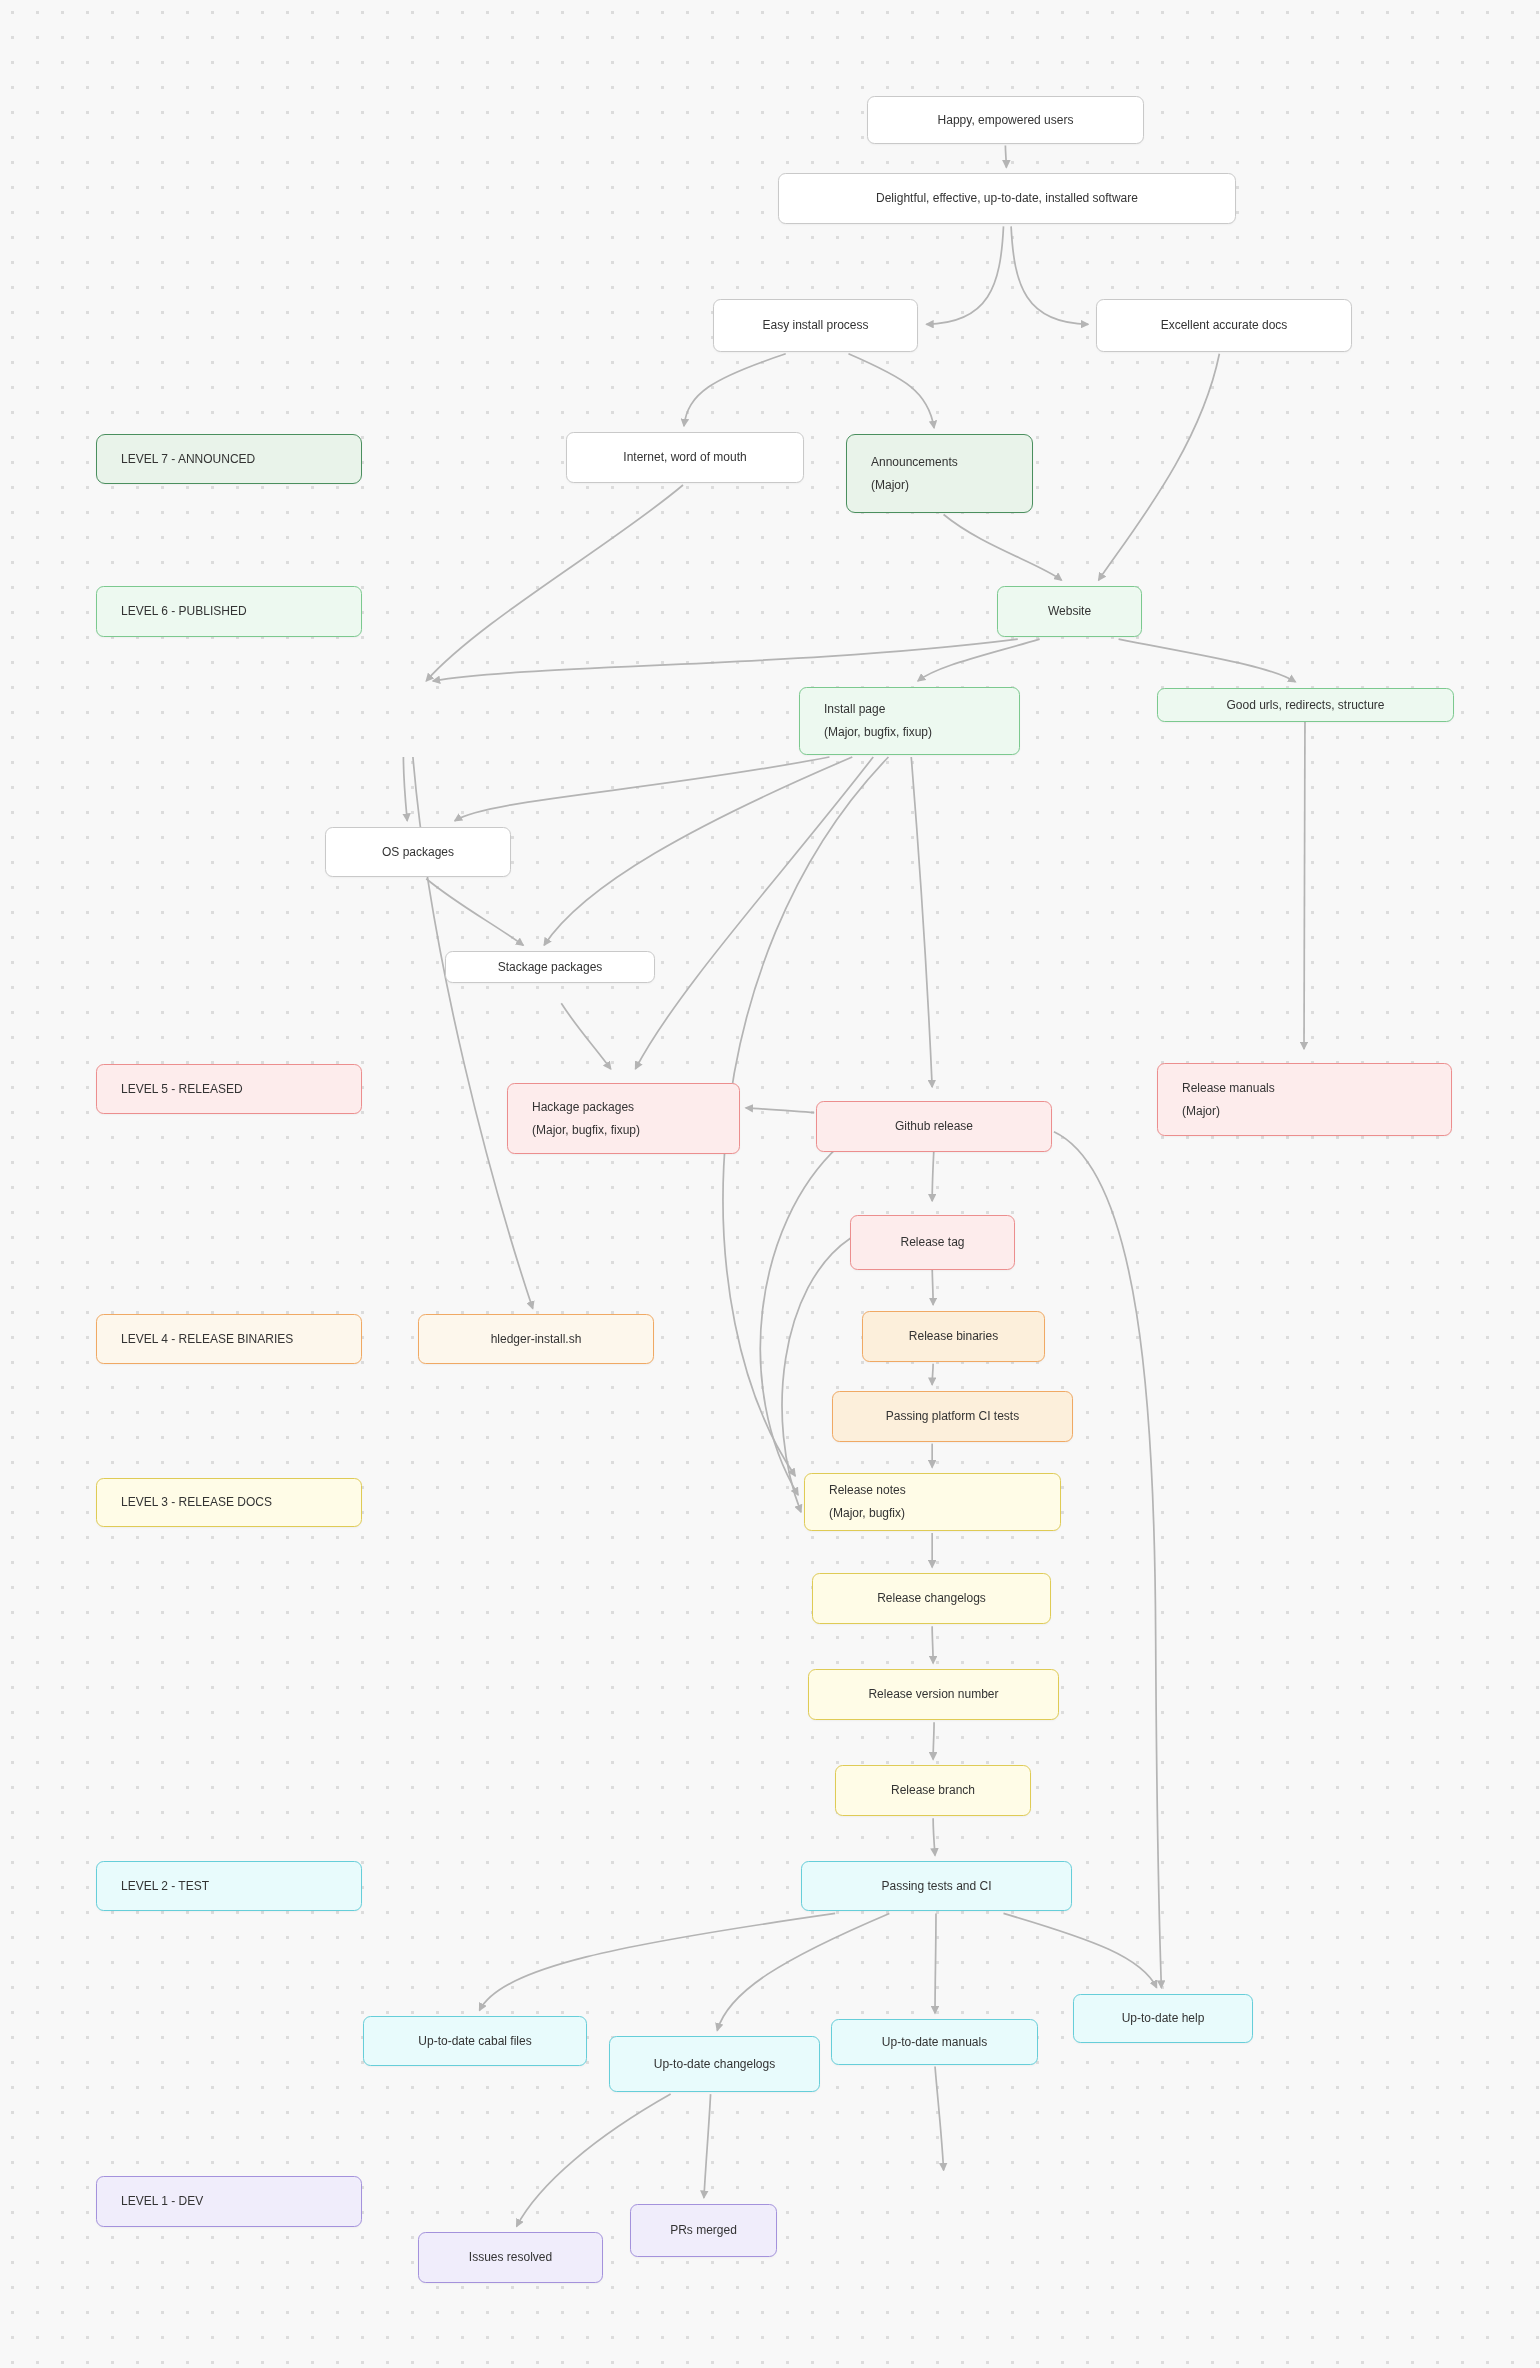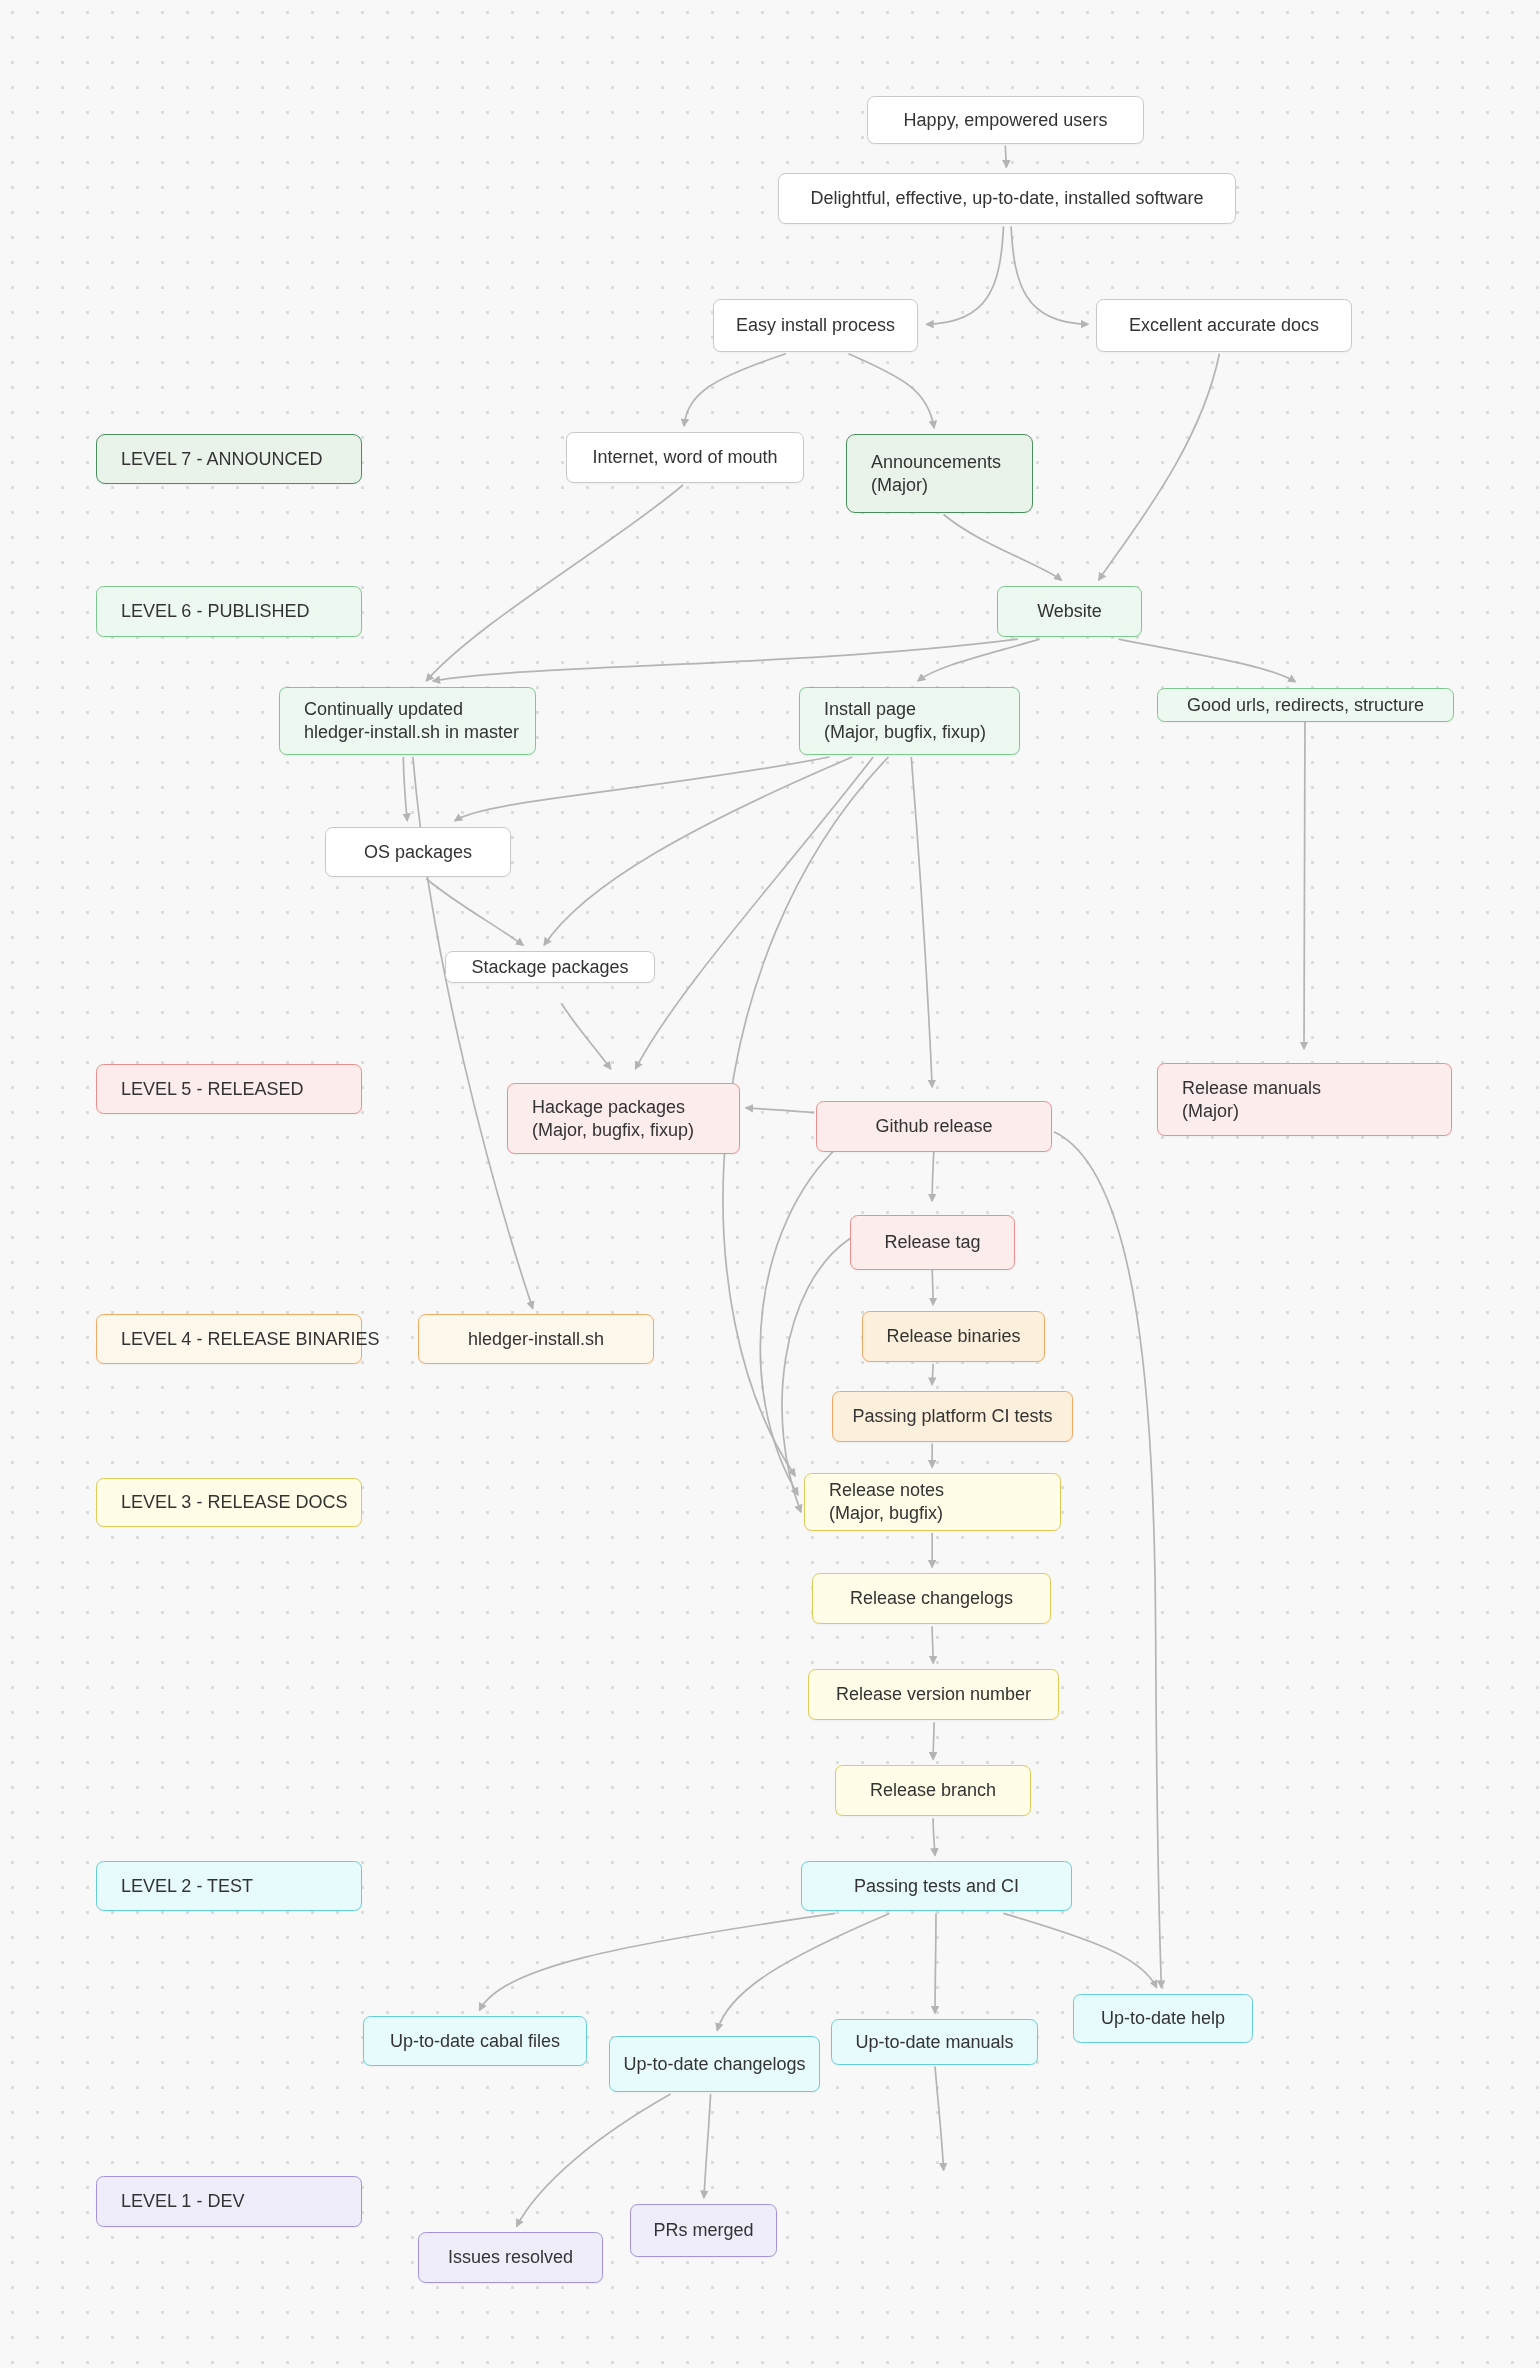--- a/index.html
+++ b/index.html
@@ -16,21 +16,21 @@
   }
   svg.edges { position: absolute; left: 0; top: 0; width: 100%; height: 100%; }
   .edge { fill: none; stroke: var(--edge, #b4b4b4); stroke-width: 1.8; }
   .node, .lvl {
     position: absolute;
     display: flex;
     flex-direction: column;
     justify-content: center;
     align-items: center;
     border-radius: 7.6px;
-    font-size: 18px;
+    font-size: 12px;
     line-height: 23px;
     color: var(--text, #333333);
     background: var(--white-fill, #ffffff);
     border: 1.4px solid var(--white-border, #c9c9c9);
     box-shadow: 0 1px 1.9px rgba(0,0,0,0.04);
     white-space: nowrap;
   }
   .node.left { align-items: flex-start; padding-left: 24px; padding-right: 11.4px; }
   .lvl { align-items: flex-start; justify-content: center; padding-left: 24px; width: 266px; }
   .c-l7 { background: var(--level7-fill, #e9f3ea); border-color: var(--level7-border, #4a8f5e); border-width: 1.9px; border-radius: 9px; }
@@ -136,24 +136,20 @@
       <div>Internet, word of mouth</div>
     </div>
   <div class="node left c-l7" style="left:846px;top:434px;width:187px;height:79px">
     <div>Announcements</div>
     <div>(Major)</div>
   </div>
 
   <div class="node c-l6" style="left:997px;top:586px;width:145px;height:51px">
       <div>Website</div>
     </div>
-  <div class="node left c-l6" style="left:279px;top:687px;width:257px;height:68px">
-    <div>Continually updated</div>
-    <div>hledger-install.sh in master</div>
-  </div>
   <div class="node left c-l6" style="left:799px;top:687px;width:221px;height:68px">
     <div>Install page</div>
     <div>(Major, bugfix, fixup)</div>
   </div>
   <div class="node c-l6" style="left:1157px;top:688px;width:297px;height:34px">
       <div>Good urls, redirects, structure</div>
     </div>
 
   <div class="node" style="left:325px;top:827px;width:186px;height:50px">
       <div>OS packages</div>

